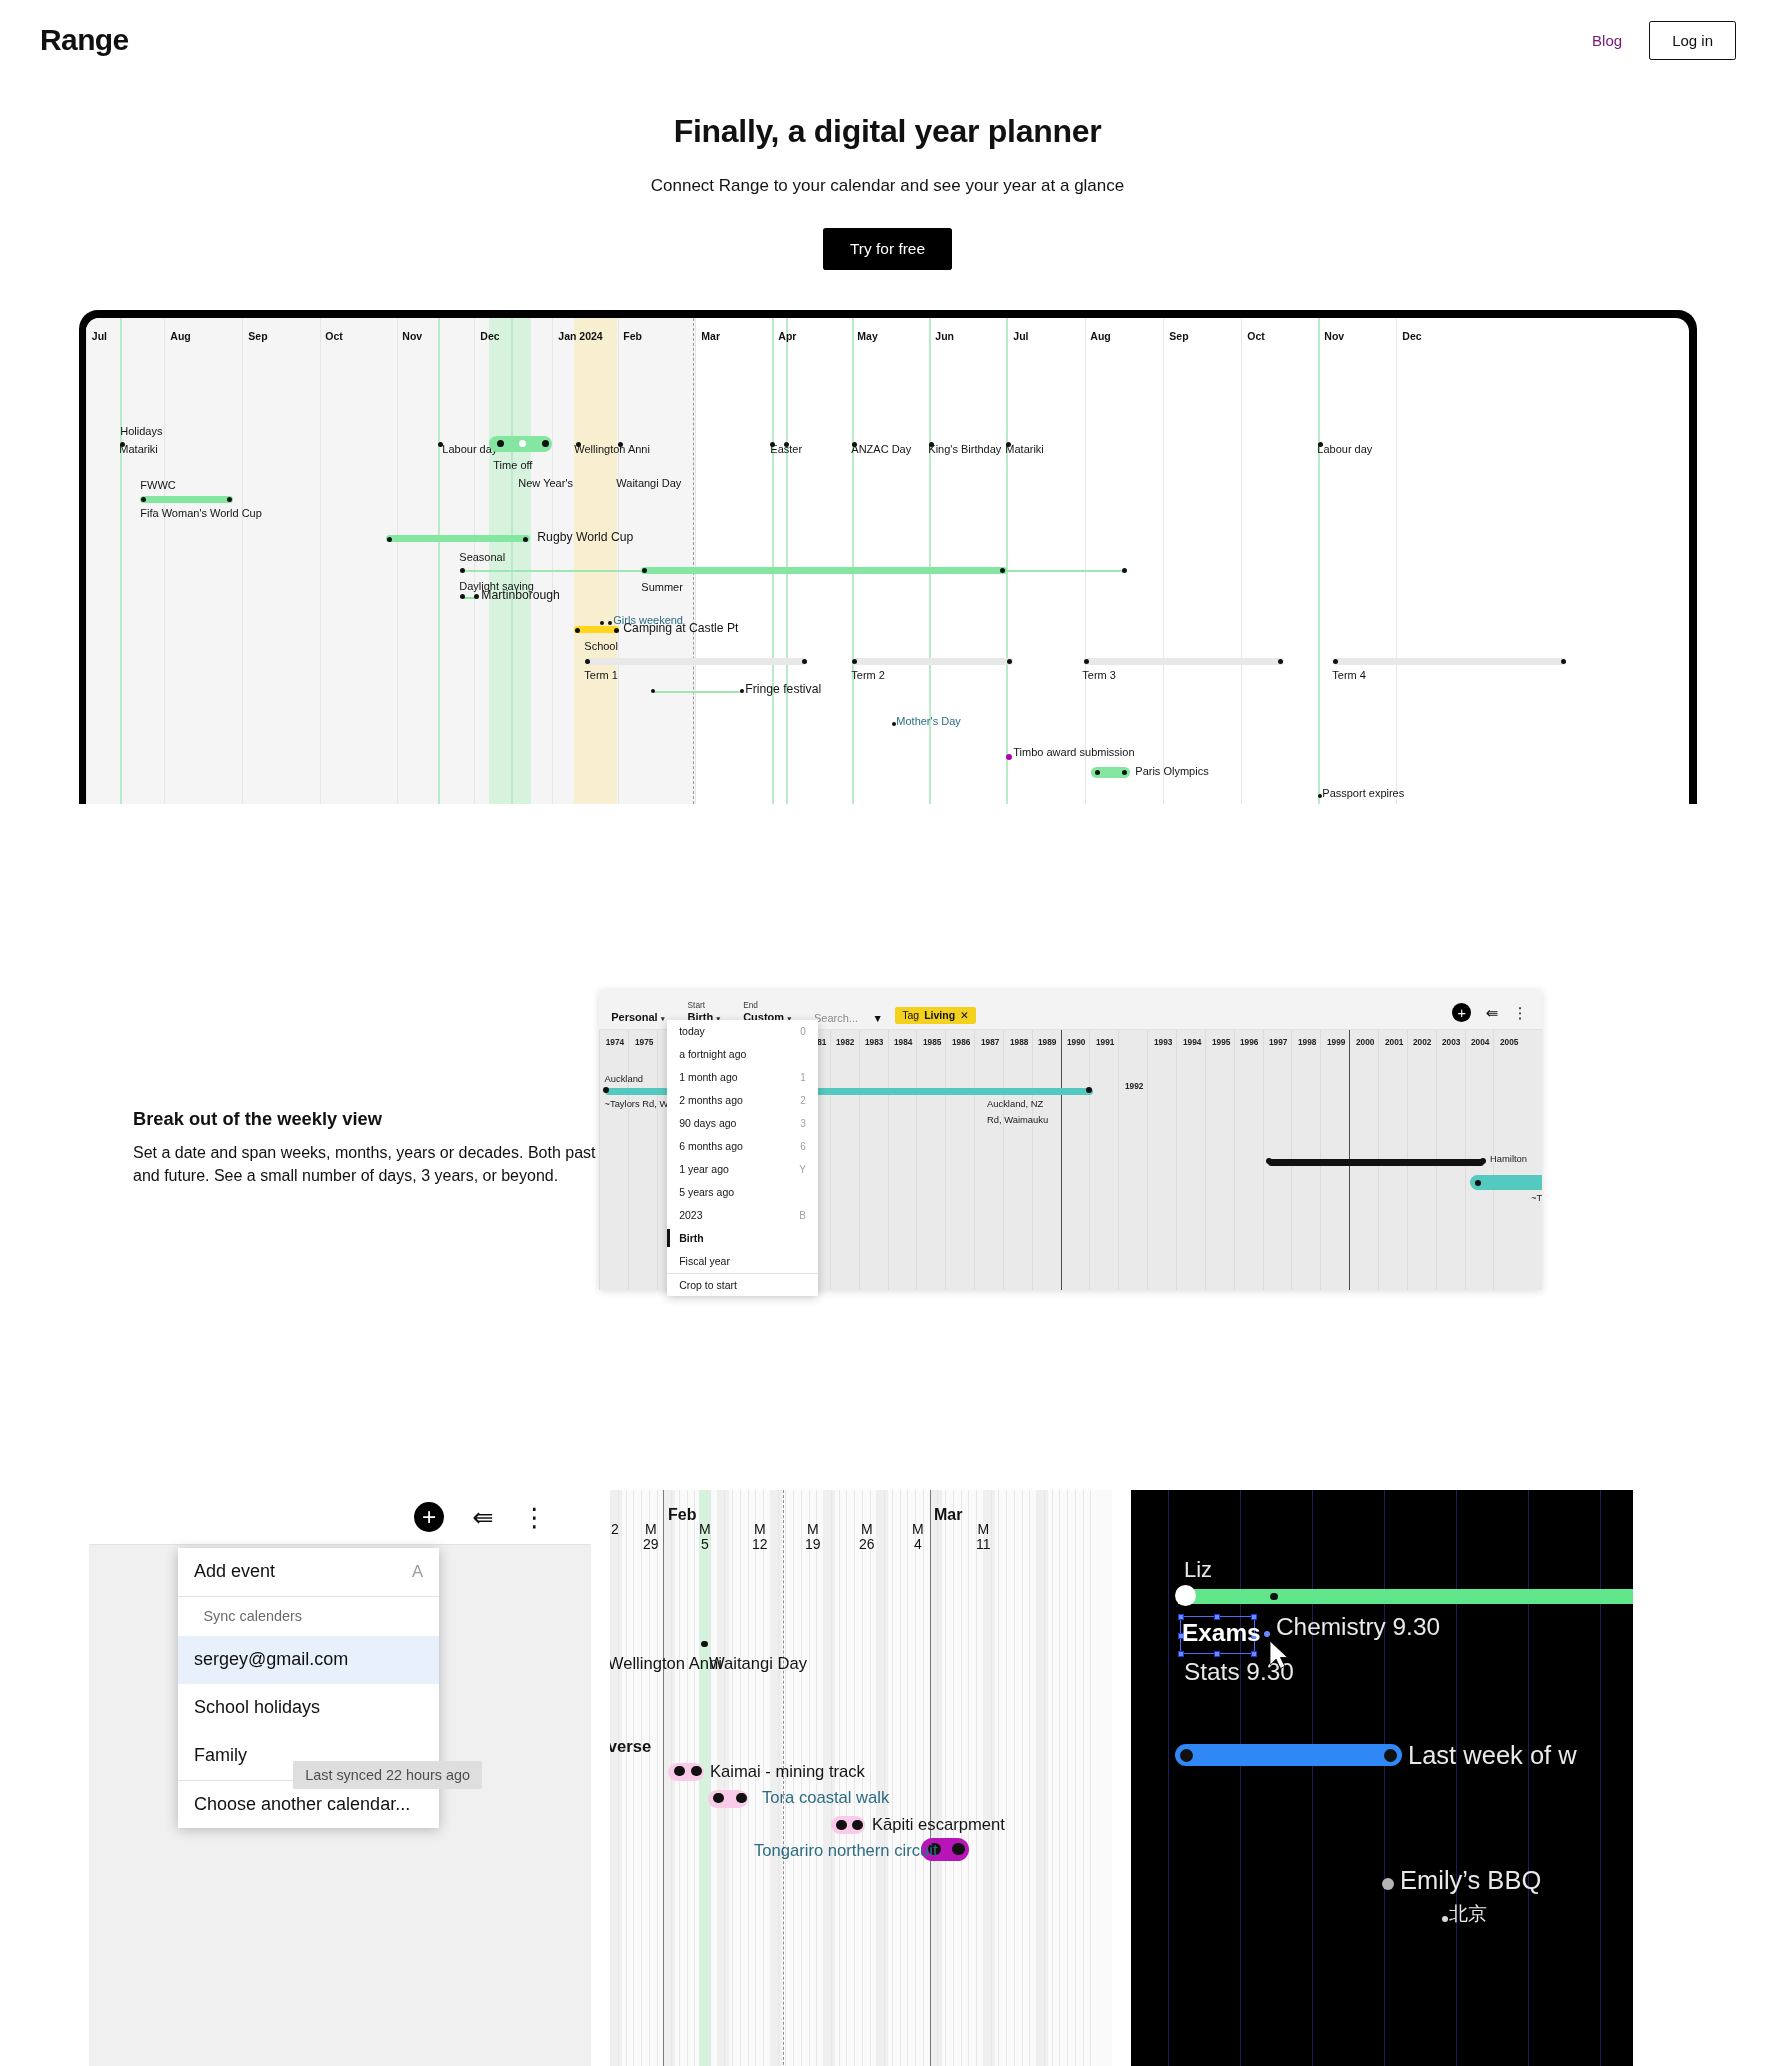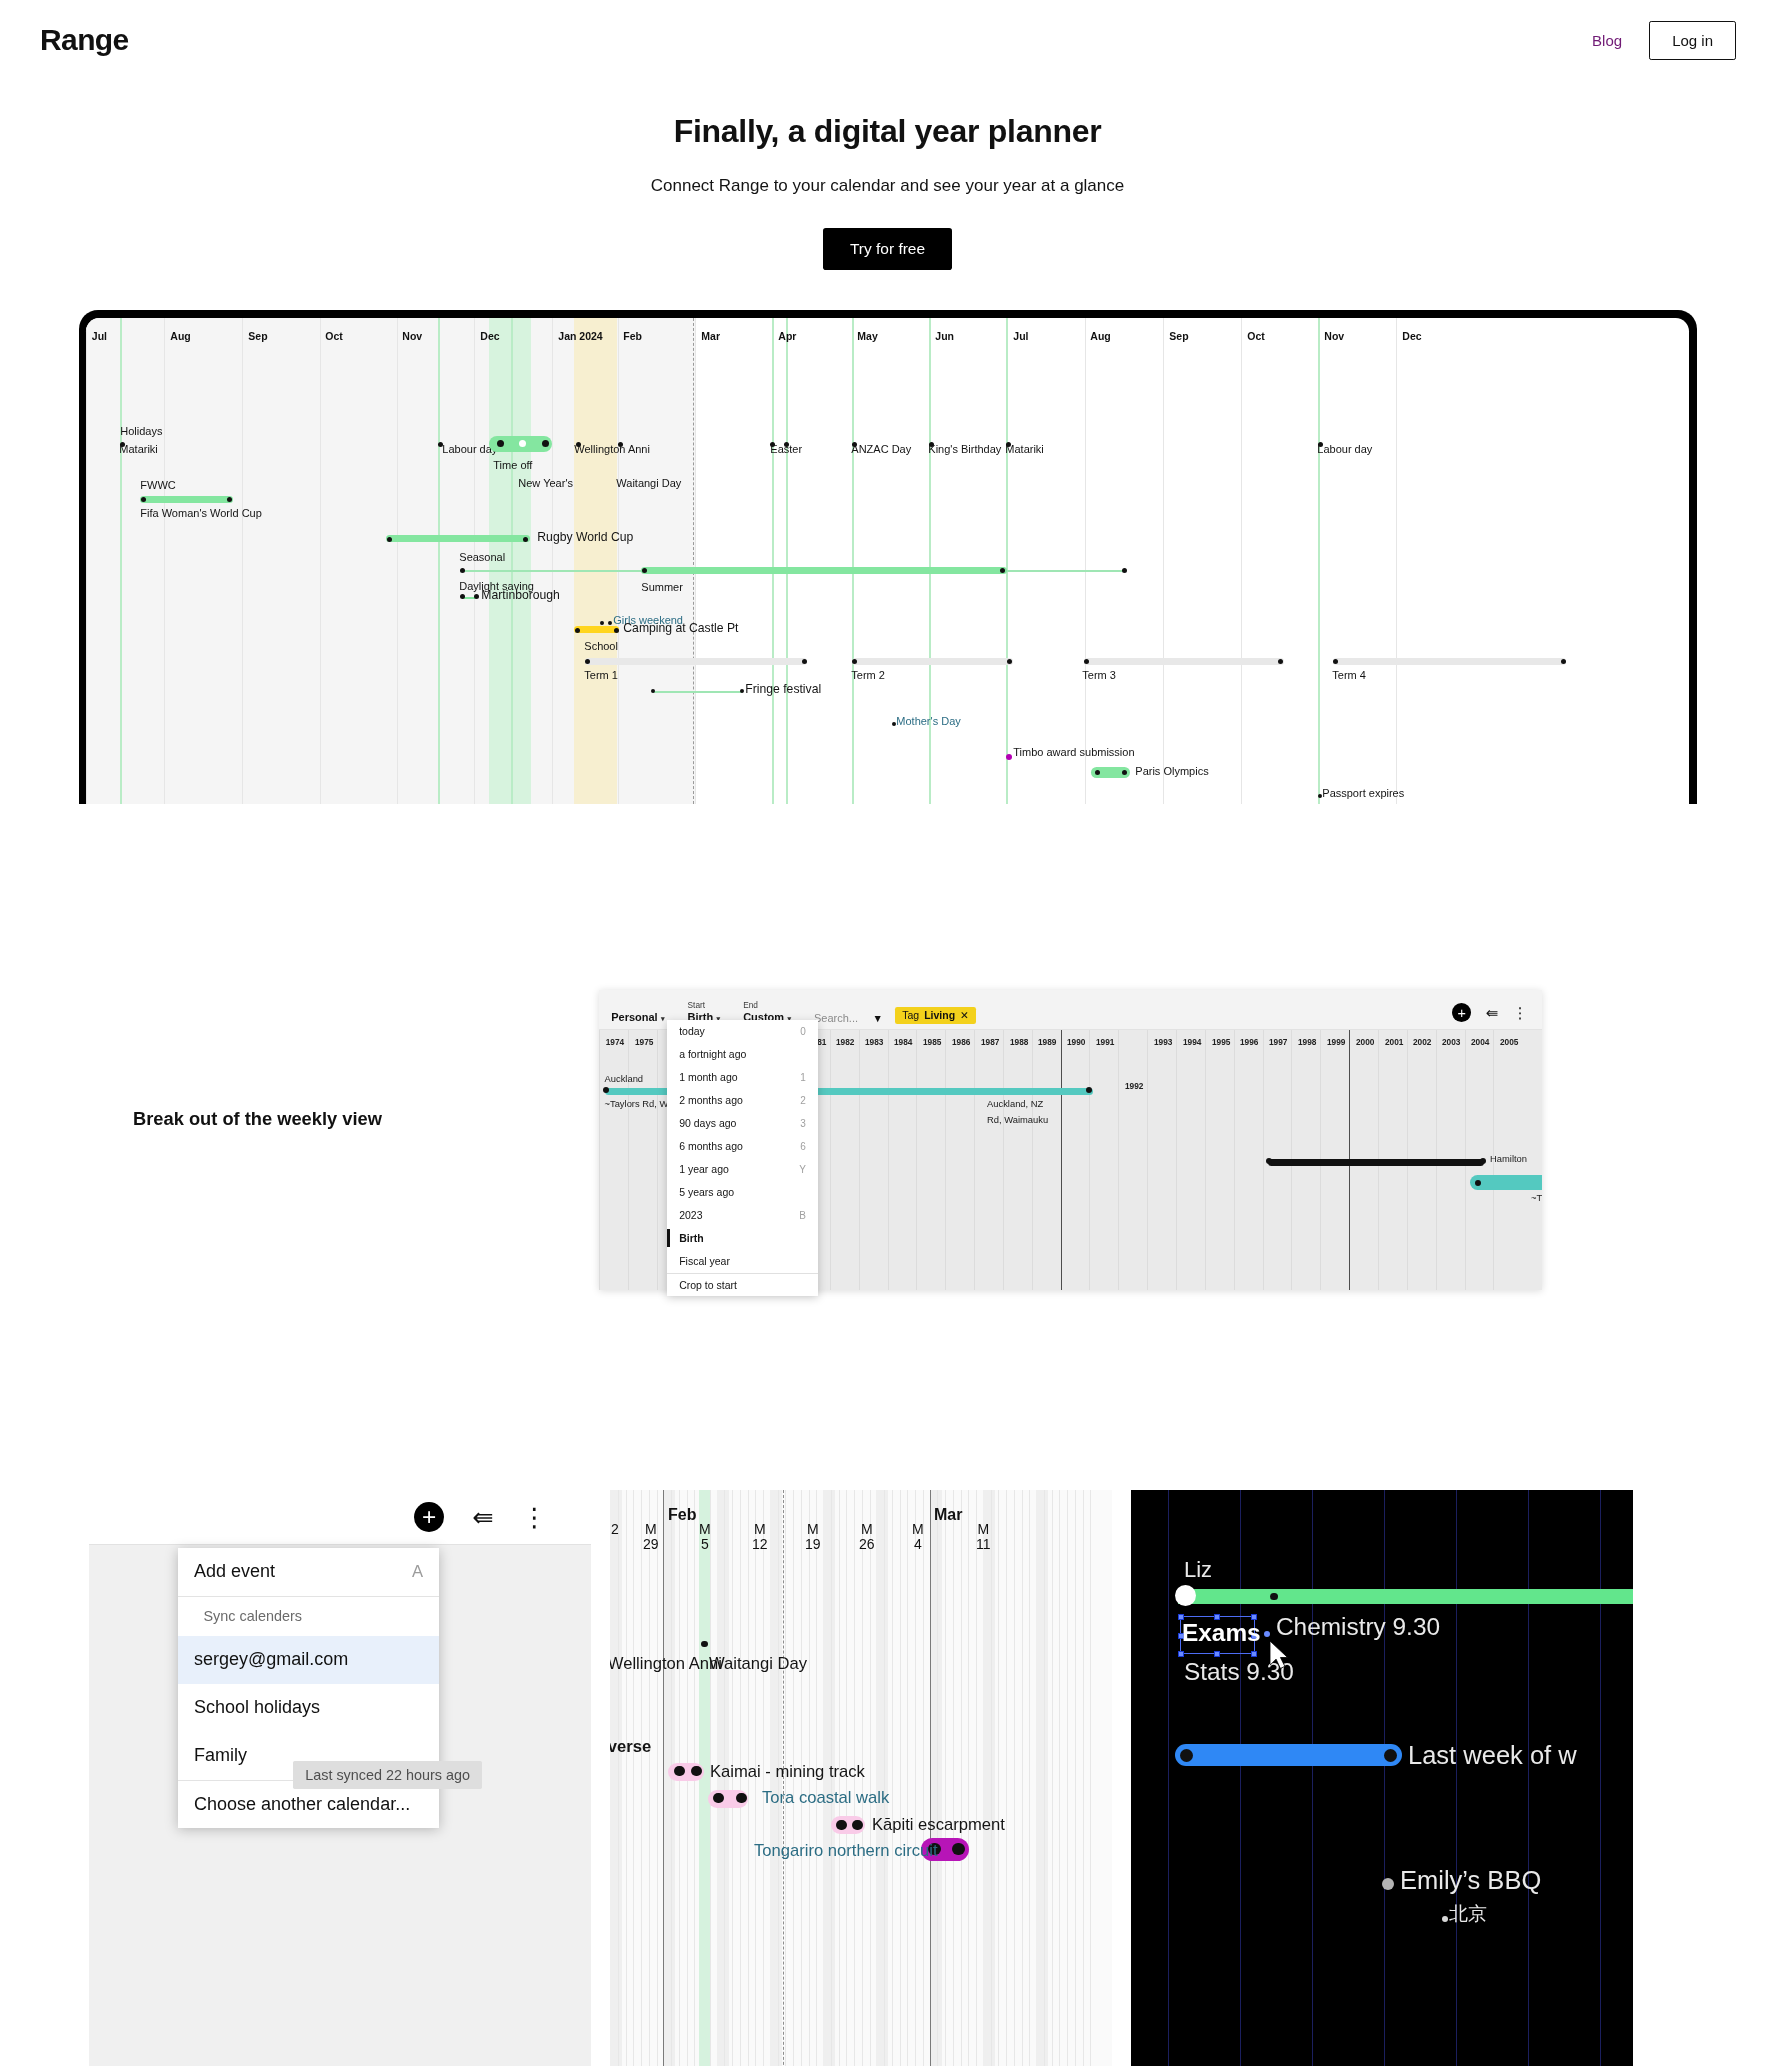--- a/index.html
+++ b/index.html
@@ -382,20 +382,21 @@
           <div class="ev small" style="left:1236px;top:469px;">Passport expires</div>
 
         </div>
       </div>
     </div>
   </div>
 
   <section class="sec2">
     <div class="sec2-text">
       <h2>Break out of the weekly view</h2>
+      <p>Set a date and span weeks, months, years or decades. Both past and future. See a small number of days, 3 years, or beyond.</p>
     </div>
 
     <div class="shot2">
 
       <div class="shot2-toolbar">
         <div class="tb-item">
           <div class="tb-lbl">&nbsp;</div>
           <div class="tb-val"><span>Personal</span><span class="caret">▾</span></div>
         </div>
         <div class="tb-item">

